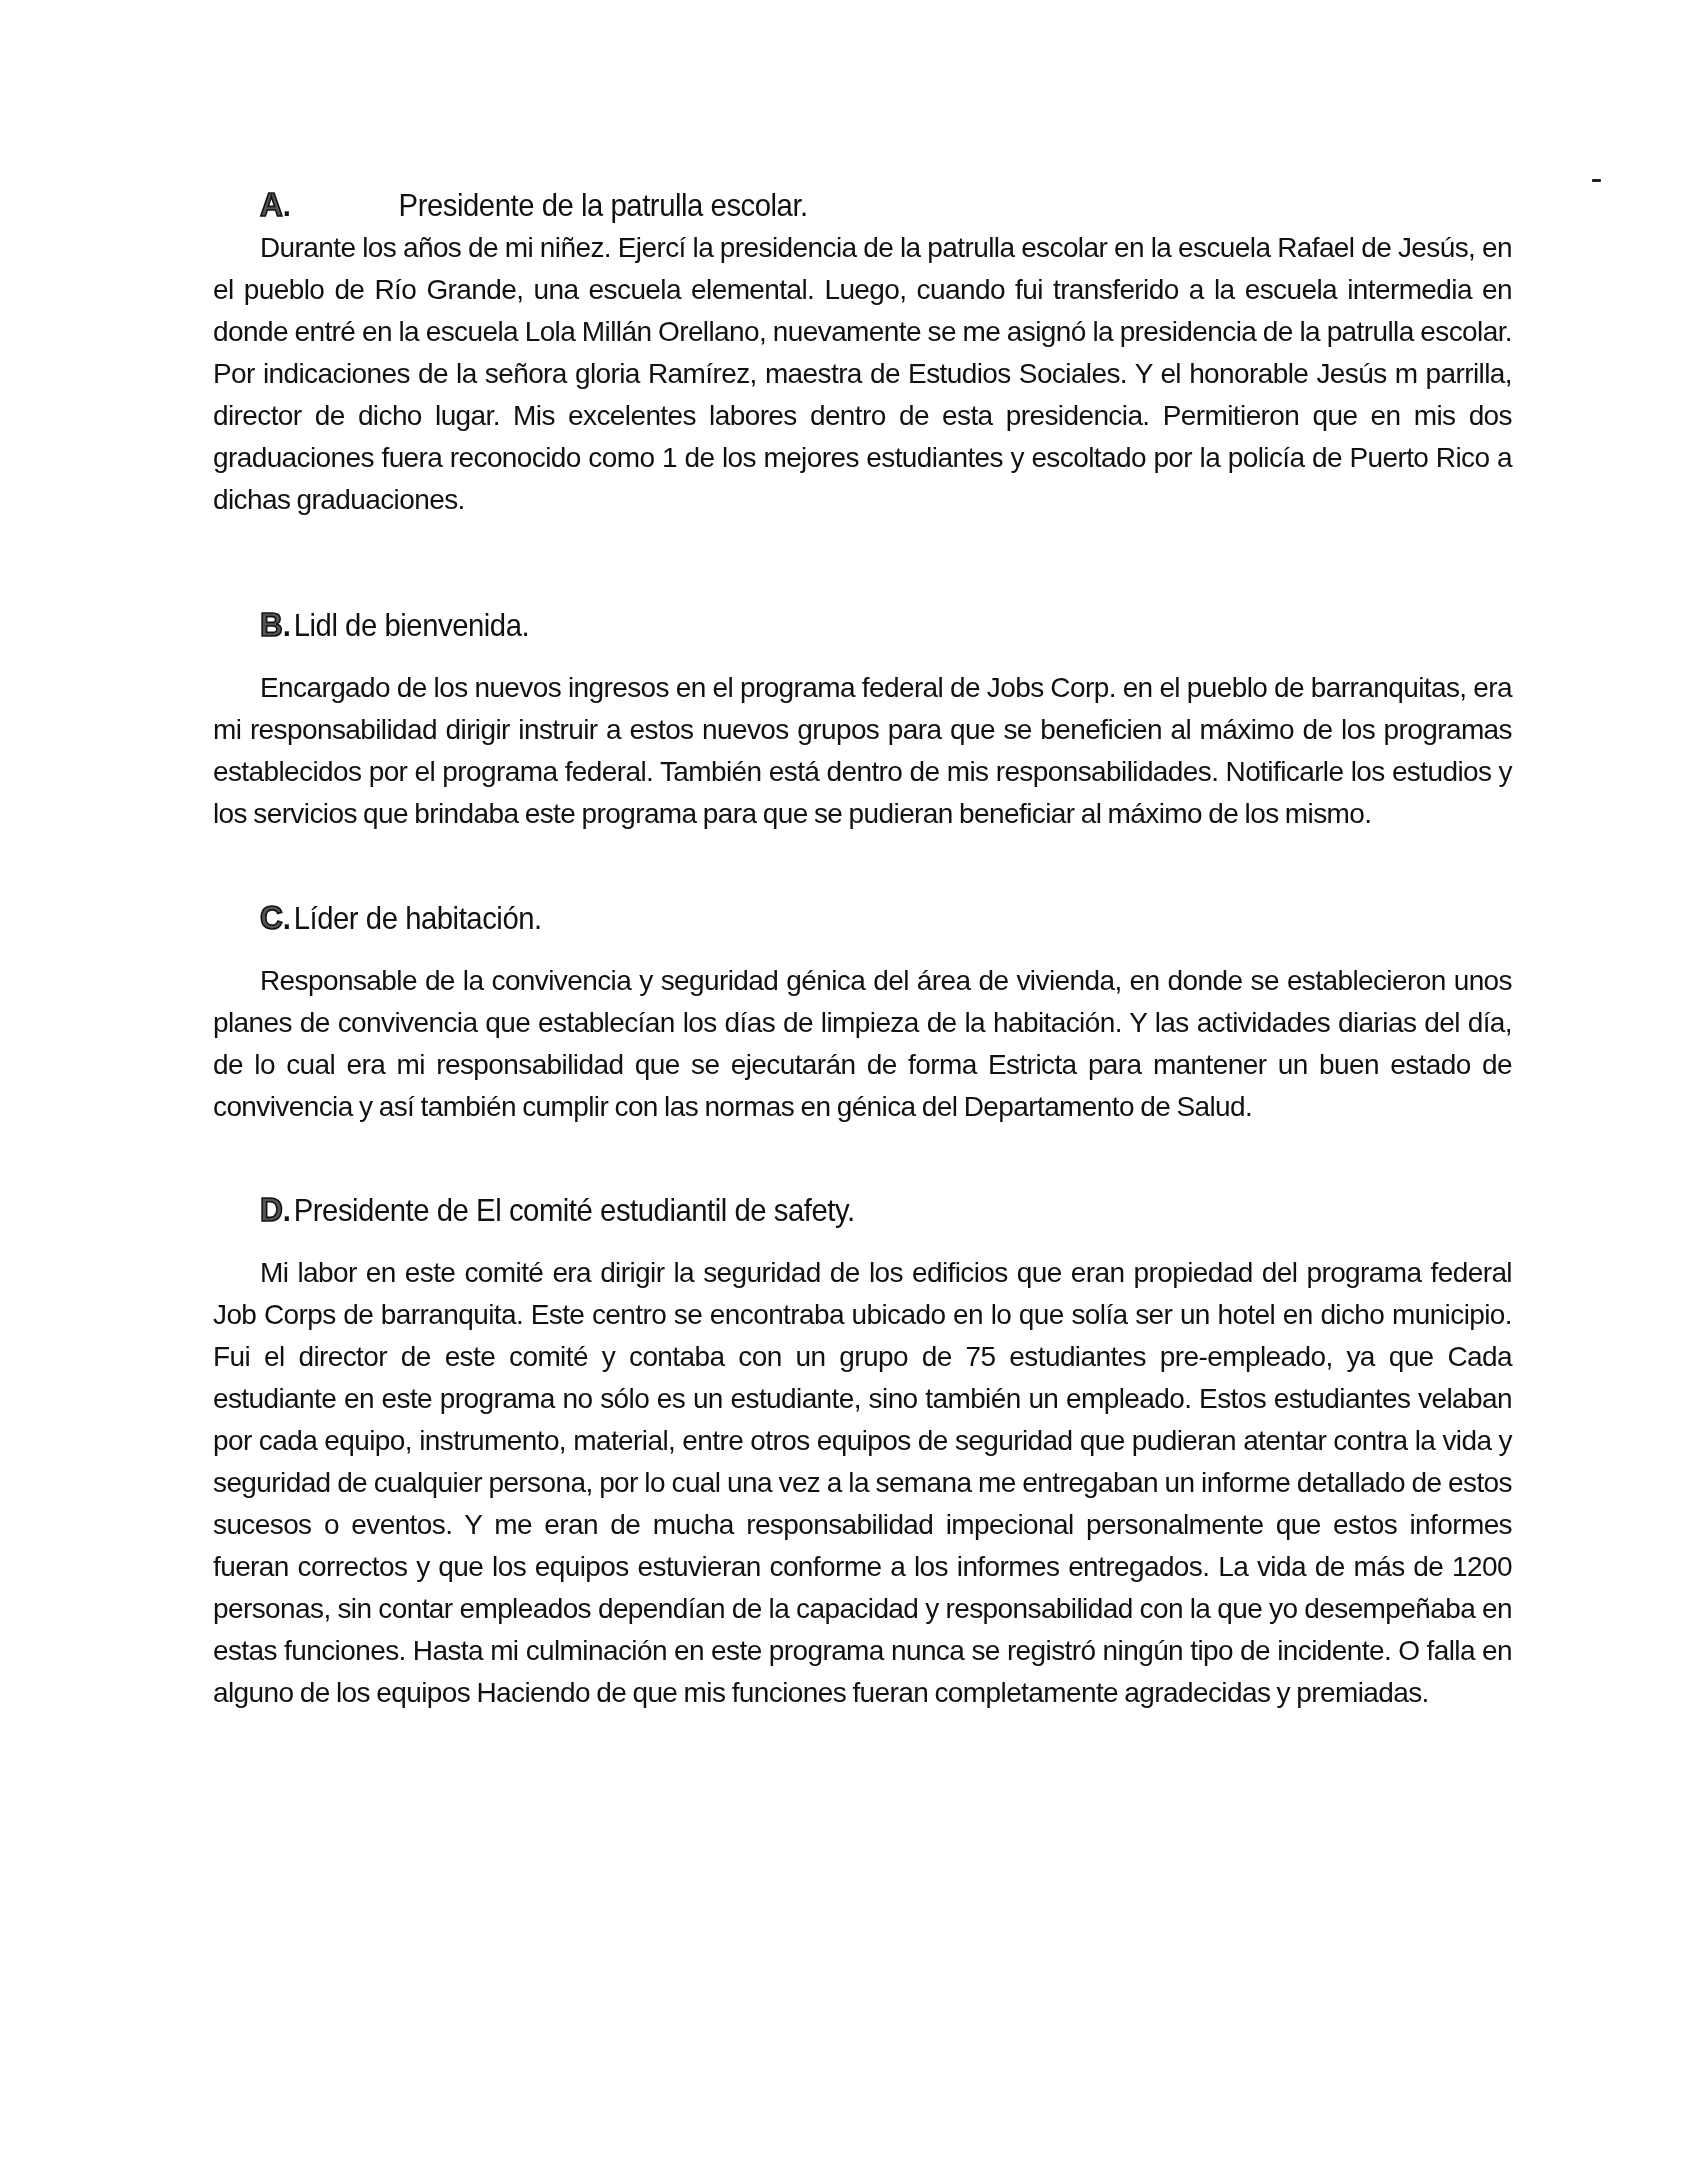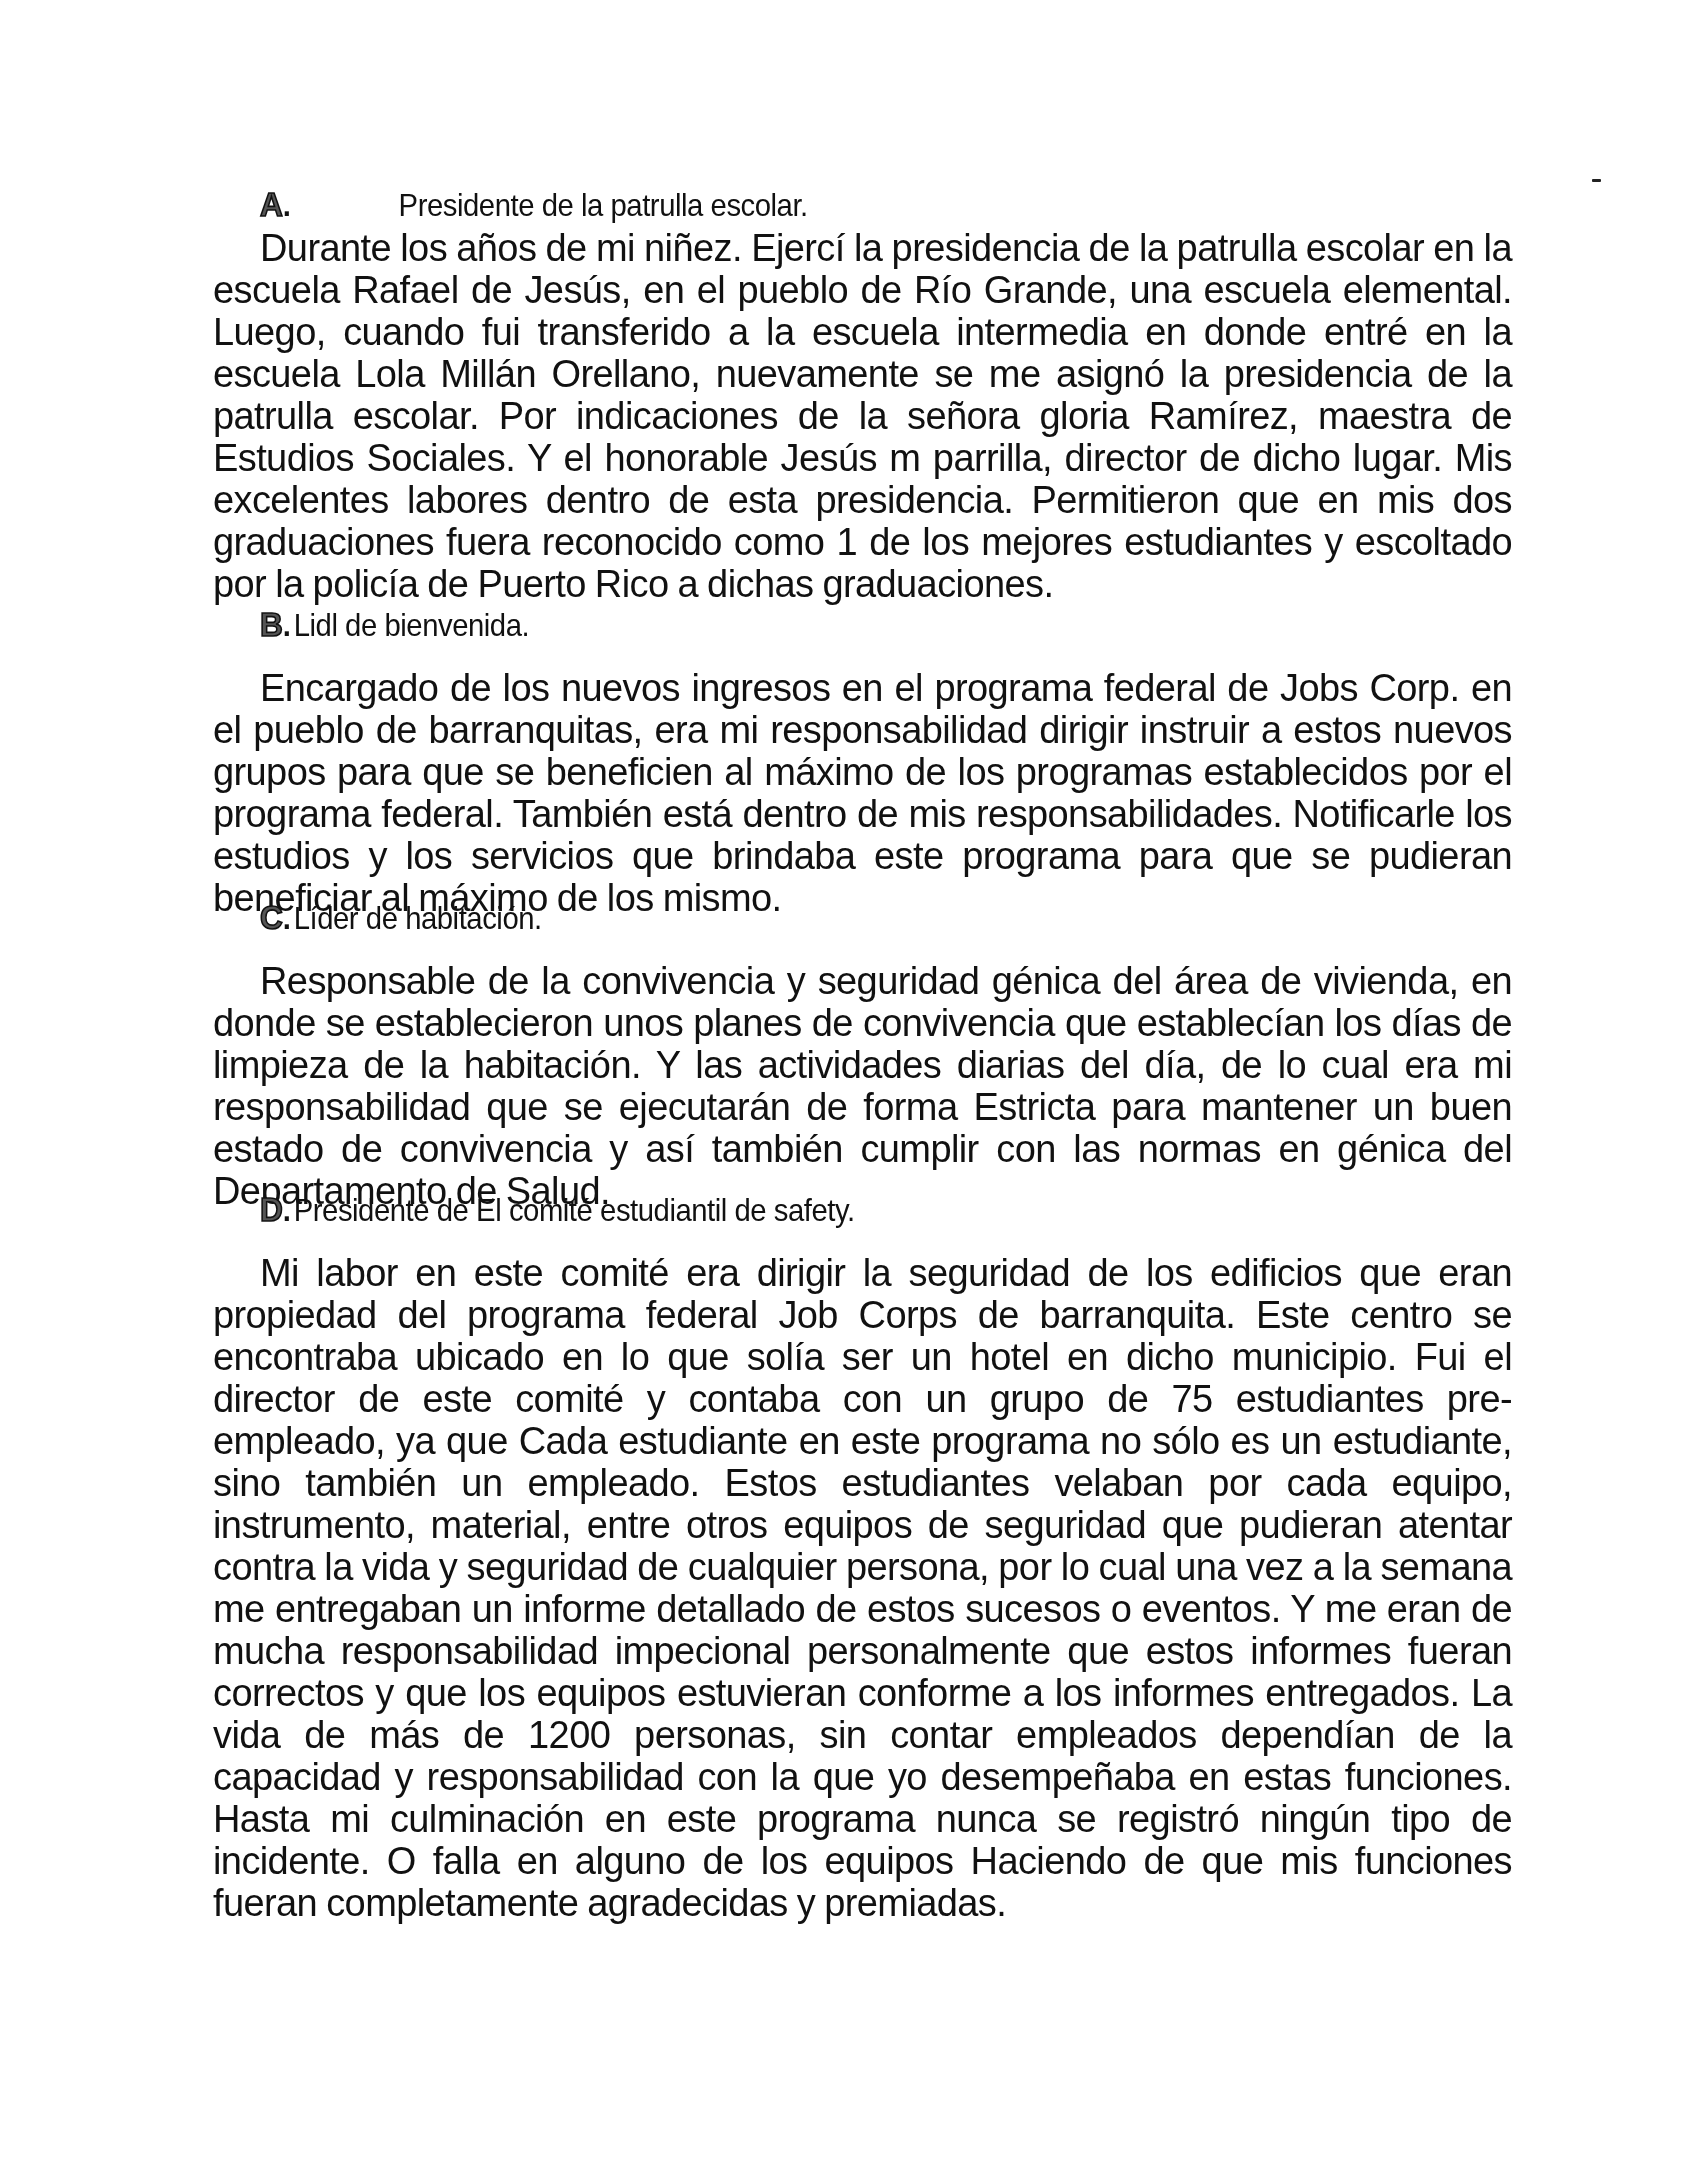--- a/index.html
+++ b/index.html
@@ -13,21 +13,21 @@
     position: absolute; left: 260px; font-size: 31.5px; line-height: 37px;
     white-space: nowrap; letter-spacing: -0.5px; transform: scaleX(0.93); transform-origin: left;
   }
   .heading .letter {
     display: inline-block; font-weight: bold; font-size: 34px; color: #555;
     -webkit-text-stroke: 1.7px #111; letter-spacing: 0;
   }
   .heading .dot { font-weight: bold; color: #111; margin-right: 3.4px; }
   .heading.a .letter-wrap { display: inline-block; width: 149px; }
   .para {
-    position: absolute; left: 213px; width: 1299px; font-size: 38px; line-height: 42px;
+    position: absolute; left: 213px; width: 1299px; font-size: 28px; line-height: 42px;
     text-align: justify; text-indent: 47px; letter-spacing: -0.6px; word-spacing: -0.9px;
     hyphens: none;
   }
 </style>
 </head>
 <body>
 
 <div class="page">
   <div class="speck" style="left:1592px;top:179px;width:8.5px;height:3.4px;border-radius:0.9px;"></div>
 

